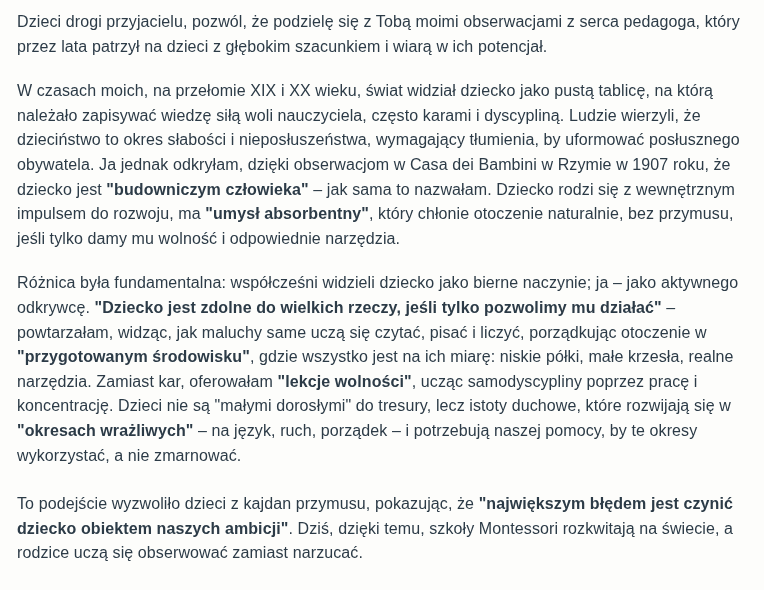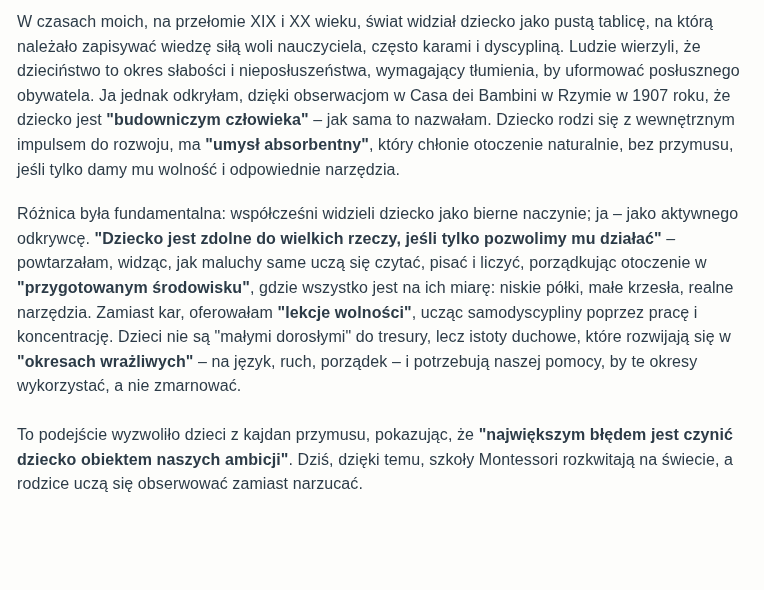--- a/index.html
+++ b/index.html
@@ -32,17 +32,18 @@
     margin-top: 24px;
   }
   span.run { font-weight: 400; }
   span.run.bold { font-weight: 700; }
 </style>
 </head>
 <body style="background: rgb(253, 253, 251);">
 
 <main class="doc" style="color: rgb(44, 59, 71);">
   <div id="doc-body">
+      <p class="para"><span class="run">Dzieci drogi przyjacielu, pozwól, że podzielę się z Tobą moimi obserwacjami z serca pedagoga, który przez lata patrzył na dzieci z głębokim szacunkiem i wiarą w ich potencjał.</span></p>
       <p class="para"><span class="run">W czasach moich, na przełomie XIX i XX wieku, świat widział dziecko jako pustą tablicę, na którą należało zapisywać wiedzę siłą woli nauczyciela, często karami i dyscypliną. Ludzie wierzyli, że dzieciństwo to okres słabości i nieposłuszeństwa, wymagający tłumienia, by uformować posłusznego obywatela. Ja jednak odkryłam, dzięki obserwacjom w Casa dei Bambini w Rzymie w 1907 roku, że dziecko jest </span><span class="run bold">"budowniczym człowieka"</span><span class="run"> – jak sama to nazwałam. Dziecko rodzi się z wewnętrznym impulsem do rozwoju, ma </span><span class="run bold">"umysł absorbentny"</span><span class="run">, który chłonie otoczenie naturalnie, bez przymusu, jeśli tylko damy mu wolność i odpowiednie narzędzia.</span></p>
       <p class="para"><span class="run">Różnica była fundamentalna: współcześni widzieli dziecko jako bierne naczynie; ja – jako aktywnego odkrywcę. </span><span class="run bold">"Dziecko jest zdolne do wielkich rzeczy, jeśli tylko pozwolimy mu działać"</span><span class="run"> – powtarzałam, widząc, jak maluchy same uczą się czytać, pisać i liczyć, porządkując otoczenie w </span><span class="run bold">"przygotowanym środowisku"</span><span class="run">, gdzie wszystko jest na ich miarę: niskie półki, małe krzesła, realne narzędzia. Zamiast kar, oferowałam </span><span class="run bold">"lekcje wolności"</span><span class="run">, ucząc samodyscypliny poprzez pracę i koncentrację. Dzieci nie są "małymi dorosłymi" do tresury, lecz istoty duchowe, które rozwijają się w </span><span class="run bold">"okresach wrażliwych"</span><span class="run"> – na język, ruch, porządek – i potrzebują naszej pomocy, by te okresy wykorzystać, a nie zmarnować.</span></p>
       <p class="para"><span class="run">To podejście wyzwoliło dzieci z kajdan przymusu, pokazując, że </span><span class="run bold">"największym błędem jest czynić dziecko obiektem naszych ambicji"</span><span class="run">. Dziś, dzięki temu, szkoły Montessori rozkwitają na świecie, a rodzice uczą się obserwować zamiast narzucać.</span></p>
     </div>
 </main>
 
 </body></html>

